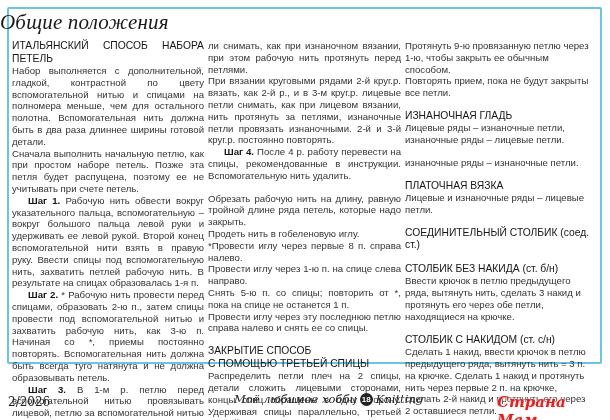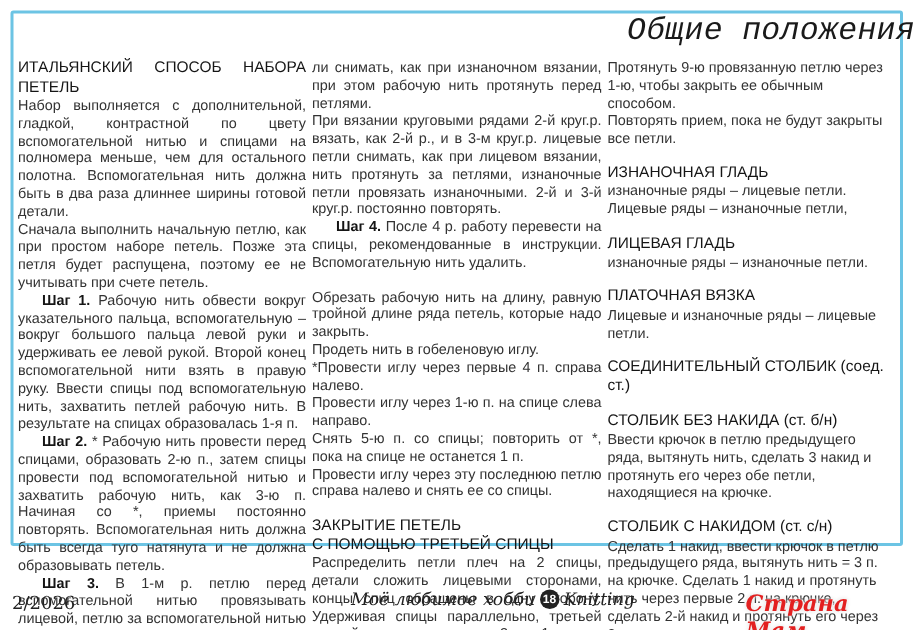--- a/index.html
+++ b/index.html
@@ -5,22 +5,22 @@
   html, body { margin:0; padding:0; }
   body {
     width:610px; height:420px; background:#ffffff; position:relative; overflow:hidden;
     font-family:"Liberation Sans", sans-serif; color:#2a2a2a;
   }
   .frame {
     position:absolute; left:7px; top:7px; width:595px; height:357px;
     border:2px solid #6cc4e4; border-radius:2px; box-sizing:border-box;
   }
   .title {
-    position:absolute; left:0; right:0; top:10px; text-align:right;
-    font-family:Liberation Mono, monospace; font-style:italic; font-size:21px; color:#1a1a1a;
+    position:absolute; left:0; right:0; top:10px; text-align:left;
+    font-family:Liberation Serif, serif; font-style:italic; font-size:21px; color:#1a1a1a;
     letter-spacing:0.2px;
   }
   .col {
     position:absolute; top:40px; width:192px; font-size:9.6px; line-height:11.8px; color:#333;
   }
   .col.c1 { left:12px; text-align:justify; }
   .col.c2 { left:208px; width:193px; text-align:justify; }
   .col.c3 { left:405px; width:188px; }
   .h { font-weight:normal; color:#151515; font-size:10.3px; margin:0; line-height:12.5px; }
   .p { margin:0; }
@@ -59,39 +59,38 @@
   <p class="p"><span class="step">Шаг 3.</span><span> В 1-м р. петлю перед вспомогательной нитью провязывать лицевой, петлю за вспомогательной нитью снять, как при изнаночном вязании, при этом рабочую нить протянуть перед петлей. Предпоследнюю петлю провязать изнаночной, последнюю петлю (= начальную петлю) сбросить и распустить. В следующих рядах лицевые петли провязать лицевыми, изнаночные пет-</span></p>
 </div>
 
 <div class="col c2">
   <p class="p">ли снимать, как при изнаночном вязании, при этом рабочую нить протянуть перед петлями.</p>
   <p class="p">При вязании круговыми рядами 2-й круг.р. вязать, как 2-й р., и в 3-м круг.р. лицевые петли снимать, как при лицевом вязании, нить протянуть за петлями, изнаночные петли провязать изнаночными. 2-й и 3-й круг.р. постоянно повторять.</p>
   <p class="p"><span class="step">Шаг 4.</span><span> После 4 р. работу перевести на спицы, рекомендованные в инструкции. Вспомогательную нить удалить.</span></p>
   <div class="gap"></div>
   <p class="p">Обрезать рабочую нить на длину, равную тройной длине ряда петель, которые надо закрыть.</p>
   <p class="p">Продеть нить в гобеленовую иглу.</p>
-  <p class="p">*Провести иглу через первые 4 п. справа налево.</p>
+  <p class="p">*Провести иглу через первые 8 п. справа налево.</p>
   <p class="p">Провести иглу через 1-ю п. на спице слева направо.</p>
   <p class="p">Снять 5-ю п. со спицы; повторить от *, пока на спице не останется 1 п.</p>
   <p class="p">Провести иглу через эту последнюю петлю справа налево и снять ее со спицы.</p>
   <div class="gap"></div>
-  <p class="h">ЗАКРЫТИЕ ПЕТЕЛЬ</p>
+  <p class="h">ЗАКРЫТИЕ СПОСОБ</p>
   <p class="h">С ПОМОЩЬЮ ТРЕТЬЕЙ СПИЦЫ</p>
   <p class="p">Распределить петли плеч на 2 спицы, детали сложить лицевыми сторонами, концы спиц обращены в одну сторону. Удерживая спицы параллельно, третьей спицей провязать вместе 2 п.: 1-ю п. с одной спицы и 1-ю п. с другой спицы. Повторить то же самое со следующей парой петель.</p>
 </div>
 
 <div class="col c3">
   <p class="p">Протянуть 9-ю провязанную петлю через 1-ю, чтобы закрыть ее обычным способом.</p>
   <p class="p">Повторять прием, пока не будут закрыты все петли.</p>
   <div class="gap"></div>
   <p class="h">ИЗНАНОЧНАЯ ГЛАДЬ</p>
+  <p class="p">Лицевые ряды – изнаночные петли,</p>
   <p class="p">изнаночные ряды – лицевые петли.</p>
-  <p class="p">Лицевые ряды – изнаночные петли,</p>
   <div class="gap"></div>
-  <p class="h">ЛИЦЕВАЯ ГЛАДЬ</p>
   <p class="p">изнаночные ряды – изнаночные петли.</p>
   <div class="gap"></div>
   <p class="h">ПЛАТОЧНАЯ ВЯЗКА</p>
   <p class="p">Лицевые и изнаночные ряды – лицевые петли.</p>
   <div class="gap"></div>
   <p class="h">СОЕДИНИТЕЛЬНЫЙ СТОЛБИК (соед. ст.)</p>
   <div class="gap"></div>
   <p class="h">СТОЛБИК БЕЗ НАКИДА (ст. б/н)</p>
   <p class="p">Ввести крючок в петлю предыдущего ряда, вытянуть нить, сделать 3 накид и протянуть его через обе петли, находящиеся на крючке.</p>
   <div class="gap"></div>

